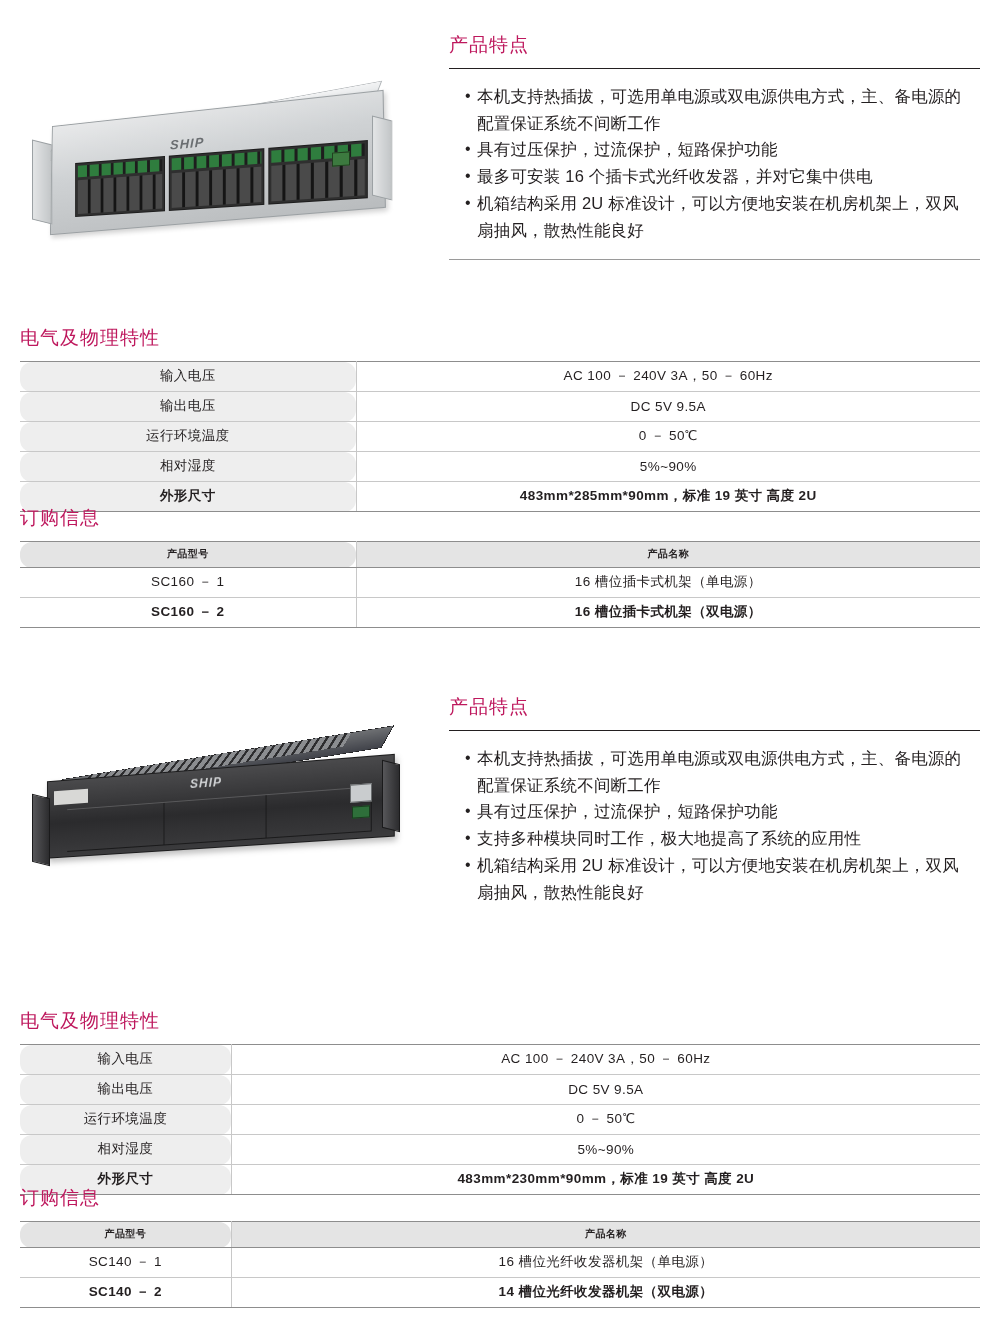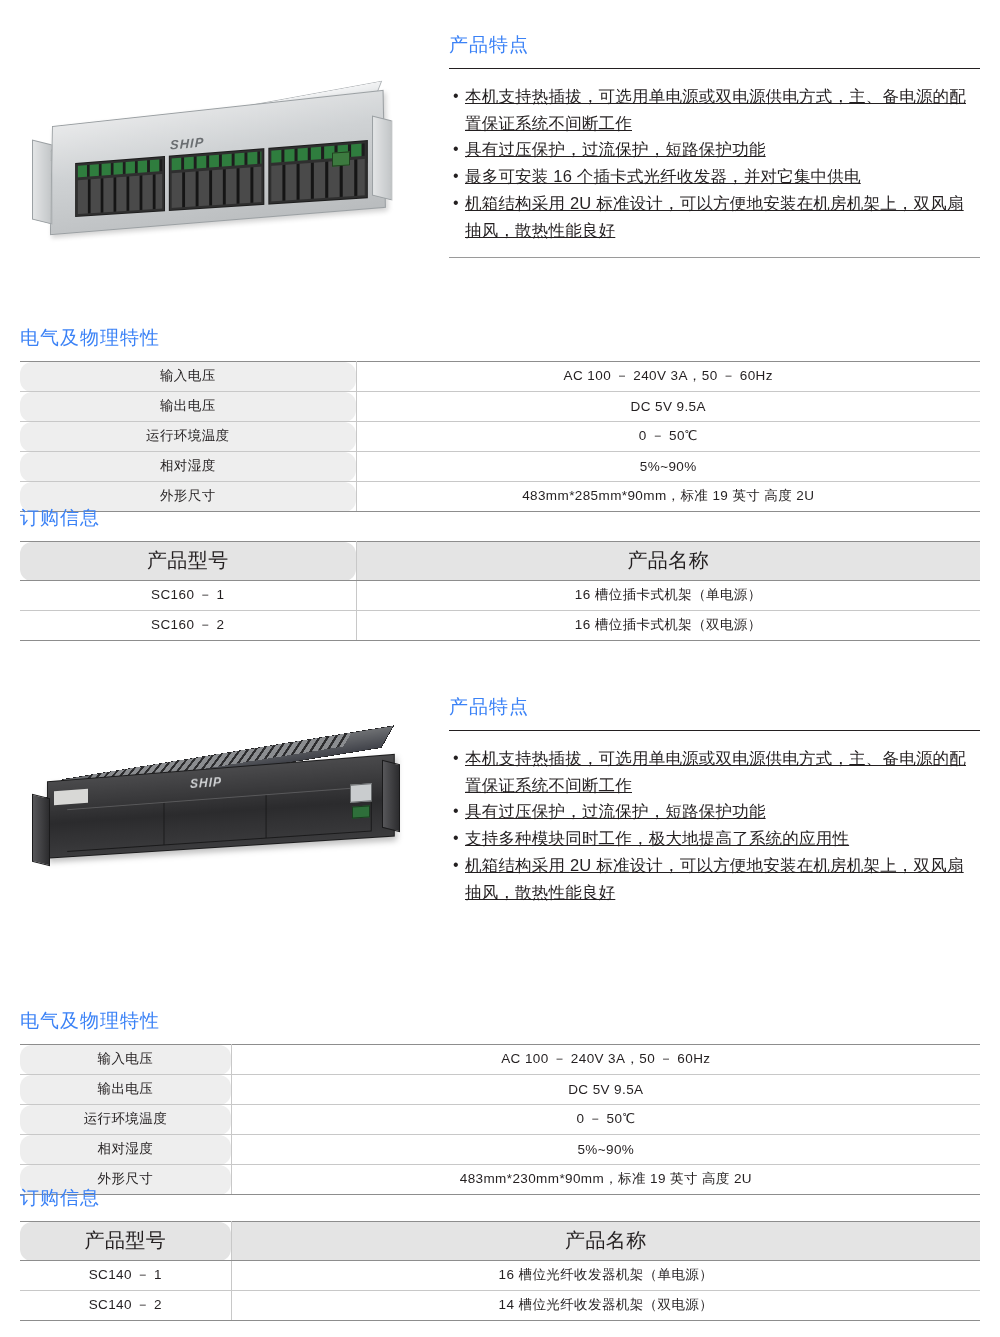--- a/index.html
+++ b/index.html
@@ -18,39 +18,38 @@
   .page {
     position: relative;
     width: 1000px;
     height: 1337px;
   }
 
   
   .section-heading {
     font-size: 19px;
     font-weight: normal;
-    color: #3b82f6;
+    color: #be185d;
     letter-spacing: 1px;
     margin: 0 0 10px 0;
   }
   .rule {
     border-bottom: 1px solid #231f20;
     width: 100%;
   }
   .rule-thin {
     border-bottom: 1px solid #9a9a9a;
     width: 100%;
   }
 
   
   .features {
     list-style: none;
-    margin: 4px;
+    margin: 16px;
     padding: 0;
-    text-decoration: underline;
   }
   .features li {
     font-size: 16.5px;
     line-height: 1.62;
     color: #231f20;
     text-indent: 0;
     padding-left: 12px;
     position: relative;
     letter-spacing: 0.2px;
   }
@@ -75,31 +74,32 @@
     text-align: center;
     padding: 5px 4px 6px 4px;
     color: #231f20;
     letter-spacing: 0.4px;
   }
   table.spec tr:first-child td {
     border-top: 1px solid #8d8d8d;
   }
   table.spec tr:last-child td {
     border-bottom: 1px solid #8d8d8d;
+    font-weight: bold;
   }
   table.spec td.left-cell {
     background: #eeeeee;
   }
   table.spec td.divider-left {
     border-right: 1px solid #c8c8c8;
     border-radius: 12px;
   }
   table.spec thead td {
     background: #e4e4e4;
-    font-size: 20px;
+    font-size: 10px;
   }
 
   
   #block-1 {
     position: absolute;
     left: 0;
     top: 0;
     width: 1000px;
   }
   .img-col-1 {

